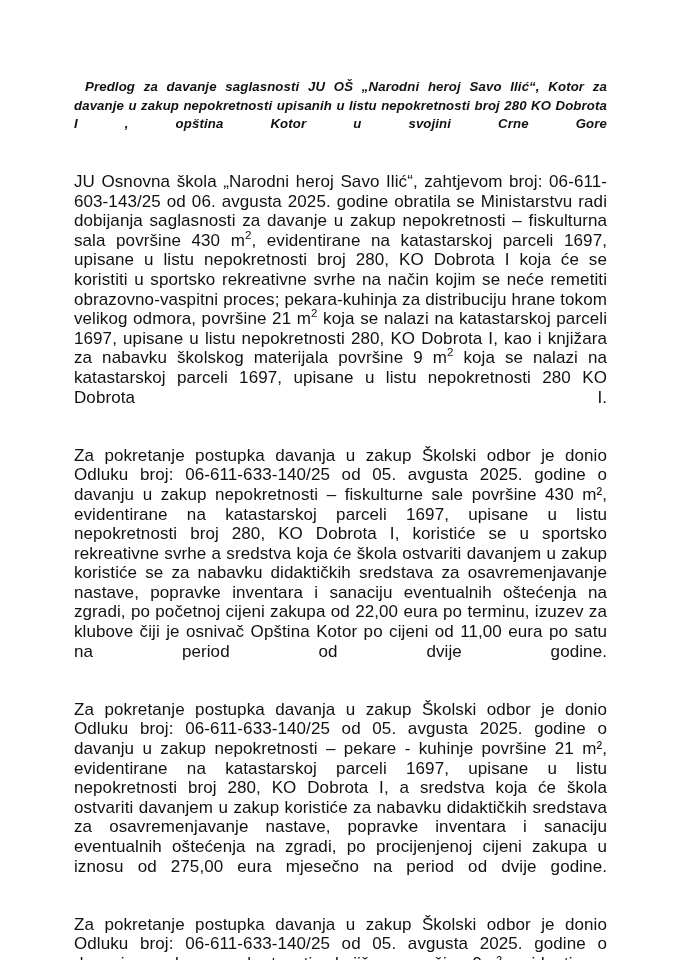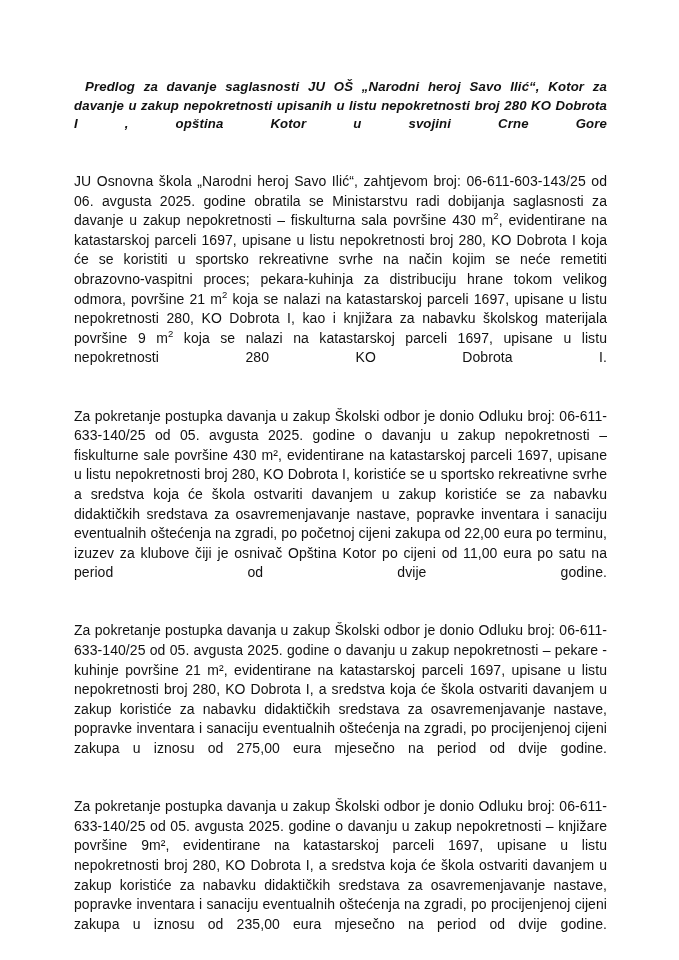--- a/index.html
+++ b/index.html
@@ -46,21 +46,21 @@
   .doc-title::after {
     content: "";
     display: inline-block;
     width: 100%;
     height: 0;
   }
 
   
   .para {
     margin: 0;
-    font-size: 14px;
+    font-size: 17px;
     line-height: 19.6px;
     text-align: justify;
     text-justify: inter-word;
     letter-spacing: 0.005em;
     hyphens: none;
   }
   .para::after {
     content: "";
     display: inline-block;
     width: 100%;

